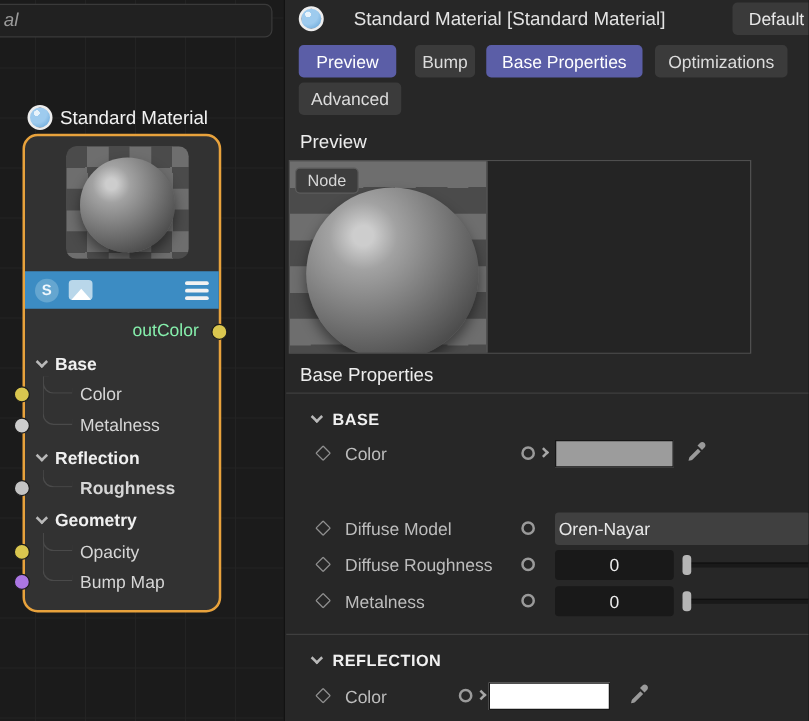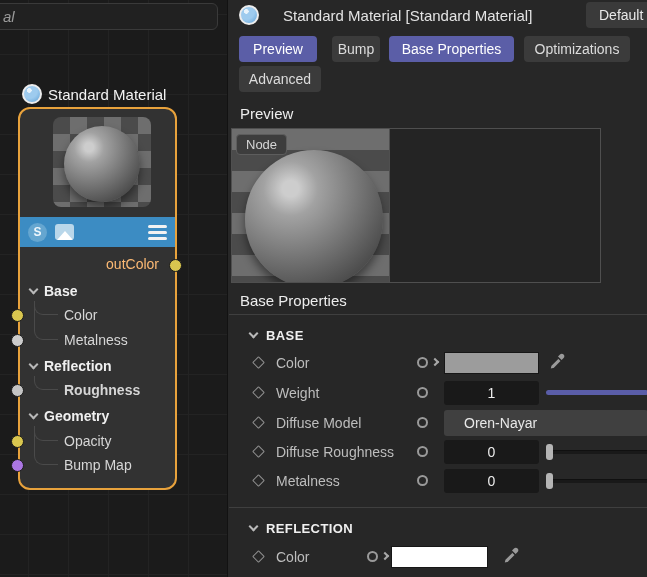--- a/index.html
+++ b/index.html
@@ -41,21 +41,21 @@
   .node-bar { position:absolute; left:0; top:108px; width:155px; height:30px; background:#3c8cc3;
     display:flex; align-items:center; padding:0 8px; gap:8px; }
   .s-badge { width:19px; height:19px; border-radius:50%; background:#65a6d0; color:#eef6fc;
     font-size:12px; font-weight:bold; display:flex; align-items:center; justify-content:center; }
   .img-badge { width:19px; height:16px; border-radius:3px; background:#b9d7ea; position:relative; overflow:hidden; }
   .img-badge::after { content:""; position:absolute; left:2px; bottom:0; width:0; height:0;
     border-left:8px solid transparent; border-right:8px solid transparent; border-bottom:9px solid #ffffff; }
   .burger { margin-left:auto; display:flex; flex-direction:column; gap:3px; }
   .burger i { display:block; width:19px; height:3px; background:#f2f2f2; border-radius:2px; }
 
-  .outcolor-label { position:absolute; right:16px; top:147px; color:#fdba74; font-size:14px; }
+  .outcolor-label { position:absolute; right:16px; top:147px; color:#86efac; font-size:14px; }
 
   .g-port { position:absolute; width:13px; height:13px; border-radius:50%; border:1px solid #1b1b1b; }
 
   .tree-head { position:absolute; left:10px; display:flex; align-items:center; gap:7px; height:20px; }
   .tree-head .label { color:#f0f0f0; font-size:14px; font-weight:bold; }
   .tree-item-label { position:absolute; left:44px; height:20px; line-height:20px; color:#d6d6d6; font-size:14px; }
   .connector { position:absolute; left:14px; width:24px; border-left:1px solid #4a4a4a;
     border-bottom:1px solid #4a4a4a; border-bottom-left-radius:9px; }
 
   .chev-down { width:7px; height:7px; border-left:2px solid #b9b9b9; border-bottom:2px solid #b9b9b9;
@@ -98,21 +98,21 @@
     border:1.5px solid #8f8f8f; transform:rotate(45deg); border-radius:1px; }
   .prop-label { position:absolute; left:48px; top:2px; color:#bdbdbd; font-size:14px; line-height:20px; }
   .port-dot { position:absolute; top:6px; width:11px; height:11px; border-radius:50%;
     border:2px solid #9a9a9a; }
   .chev-right { position:absolute; top:8px; width:6px; height:6px;
     border-top:2px solid #a8a8a8; border-right:2px solid #a8a8a8; transform:rotate(45deg); }
   .swatch { position:absolute; top:1px; height:22px; border:1px solid #171717; }
   .num-field { position:absolute; left:216px; top:0; width:95px; height:24px; background:#191919;
     border-radius:3px; color:#ececec; font-size:14px; text-align:center; line-height:24px; }
   .dropdown { position:absolute; left:216px; top:-1px; width:204px; height:26px; background:#404040;
-    border-radius:3px; color:#e8e8e8; font-size:14px; line-height:26px; padding-left:20px; }
+    border-radius:3px; color:#e8e8e8; font-size:14px; line-height:26px; padding-left:3px; }
   .slider-track { position:absolute; left:318px; top:10px; width:102px; height:4px; background:#191919;
     border-top:1px solid #101010; }
   .slider-handle { position:absolute; left:318px; top:4px; width:7px; height:16px; background:#b5b5b5;
     border-radius:3px; }
   .slider-fill { position:absolute; left:318px; top:9px; width:102px; height:5px; border-radius:3px; }
   .dropper { position:absolute; top:2px; width:18px; height:18px; }
 </style>
 </head>
 <body>
 
@@ -214,27 +214,20 @@
       <span class="diamond"></span>
       <span class="prop-label">Color</span>
       <span class="port-dot" style="left:189px;"></span>
       <span class="chev-right" style="left:204px;"></span>
       <span class="swatch" style="left: 216px; width: 95px; background: rgb(156, 156, 156);"></span>
       <svg class="dropper" style="left:320px;" viewBox="0 0 18 18">
         <path fill="#9a9a9a" d="M15.6 1.4c1 1 1 2.6 0 3.6l-2 2-3.6-3.6 2-2c1-1 2.6-1 3.6 0zM8.9 4.5l3.6 3.6-6.6 6.6c-.2.2-.5.4-.8.4l-2.3.5.5-2.3c.1-.3.2-.6.4-.8l6.6-6.6z"></path>
       </svg>
     </div>
 
-    <div class="prop-row" style="top:381px;">
-      <span class="diamond"></span>
-      <span class="prop-label">Weight</span>
-      <span class="port-dot" style="left:189px;"></span>
-      <span class="num-field">1</span>
-      <span class="slider-fill" style="background: rgb(90, 93, 168);"></span>
-    </div>
 
     <div class="prop-row" style="top:411px;">
       <span class="diamond"></span>
       <span class="prop-label">Diffuse Model</span>
       <span class="port-dot" style="left:189px;"></span>
       <span class="dropdown">Oren-Nayar</span>
     </div>
 
     <div class="prop-row" style="top:440px;">
       <span class="diamond"></span>

